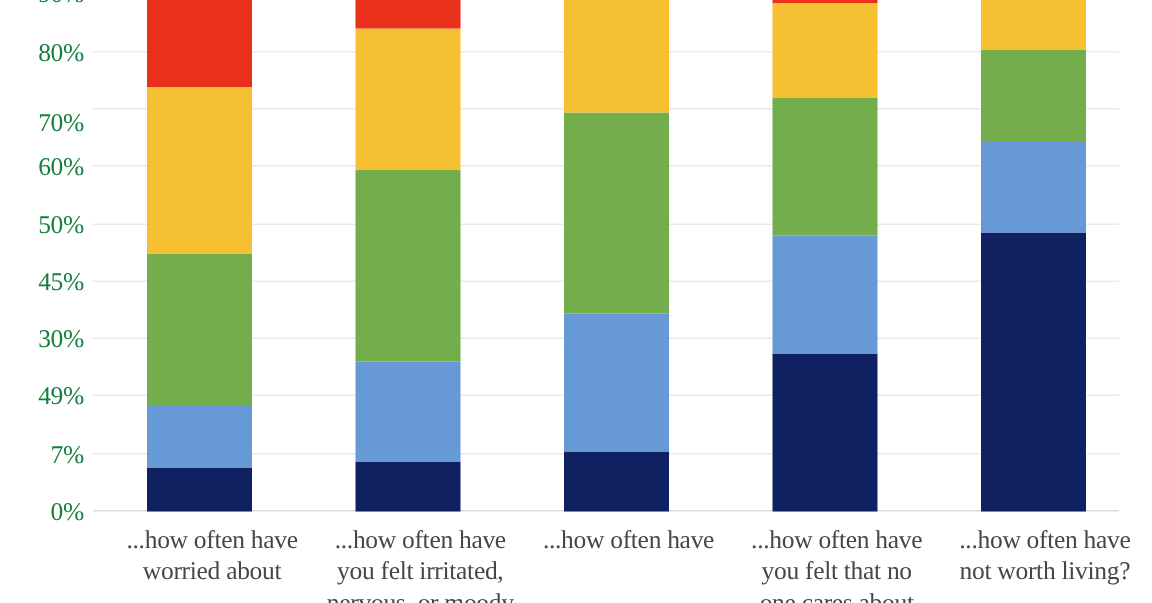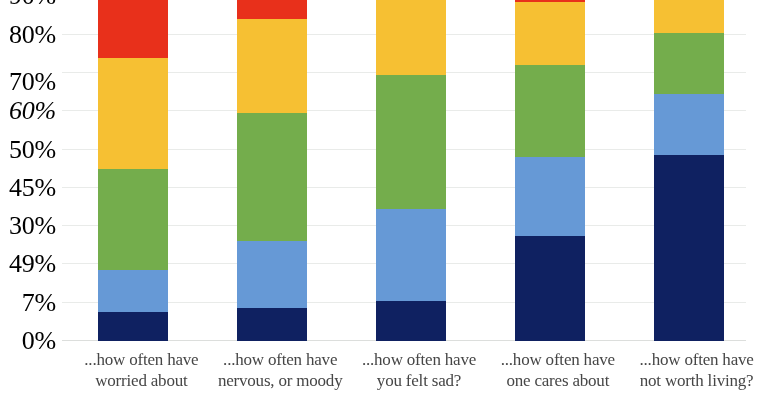--- a/index.html
+++ b/index.html
@@ -52,23 +52,23 @@
     position: absolute;
     left: 0;
     top: -42px;
     width: 56px;
     height: 383px;
   }
   .ylabel {
     position: absolute;
     right: 0;
     transform: translateY(-50%);
-    font-size: 26px;
+    font-size: 17px;
     line-height: 1;
-    color: #000000;
+    color: #15803d;
     white-space: nowrap;
     letter-spacing: -0.2px;
     text-align: right;
   }
 
   .bars {
     position: absolute;
     inset: 0;
   }
   .bar-group {
@@ -106,21 +106,21 @@
 
 <div id="chart-root">
 
   <div class="ylabels">
       <div class="ylabel" style="bottom: 0px; top: auto; transform: translateY(50%);">0%</div>
       <div class="ylabel" style="bottom: 38.3px; top: auto; transform: translateY(50%);">7%</div>
       <div class="ylabel" style="bottom: 76.6px; top: auto; transform: translateY(50%);">49%</div>
       <div class="ylabel" style="bottom: 114.9px; top: auto; transform: translateY(50%);">30%</div>
       <div class="ylabel" style="bottom: 153.2px; top: auto; transform: translateY(50%);">45%</div>
       <div class="ylabel" style="bottom: 191.5px; top: auto; transform: translateY(50%);">50%</div>
-      <div class="ylabel" style="bottom: 229.8px; top: auto; transform: translateY(50%); font-style: italic;">60%</div>
+      <div class="ylabel" style="bottom: 229.8px; top: auto; transform: translateY(50%);">60%</div>
       <div class="ylabel" style="bottom: 259px; top: auto; transform: translateY(50%);">70%</div>
       <div class="ylabel" style="bottom: 306.4px; top: auto; transform: translateY(50%);">80%</div>
       <div class="ylabel" style="bottom: 344.7px; top: auto; transform: translateY(50%);">90%</div>
     </div>
 
   <div class="plot-area">
     <div class="gridlines">
         <div class="gridline axis0" style="bottom: 0px;"></div>
         <div class="gridline" style="bottom: 38.3px;"></div>
         <div class="gridline" style="bottom: 76.6px;"></div>
@@ -168,28 +168,29 @@
       </div>
   </div>
 
   <div class="xlabels">
       <div class="xlabel" style="left: 4.4px;">
         <div>...how often have</div>
         <div>worried about</div>
       </div>
       <div class="xlabel" style="left: 143.2px;">
         <div>...how often have</div>
+        <div>you felt irritated,</div>
         <div>nervous, or moody</div>
       </div>
       <div class="xlabel" style="left: 282px;">
         <div>...how often have</div>
-        <div>you felt sad?</div>
       </div>
       <div class="xlabel" style="left: 420.8px;">
         <div>...how often have</div>
+        <div>you felt that no</div>
         <div>one cares about</div>
       </div>
       <div class="xlabel" style="left: 559.6px;">
         <div>...how often have</div>
         <div>not worth living?</div>
       </div>
     </div>
 
 </div>
 

